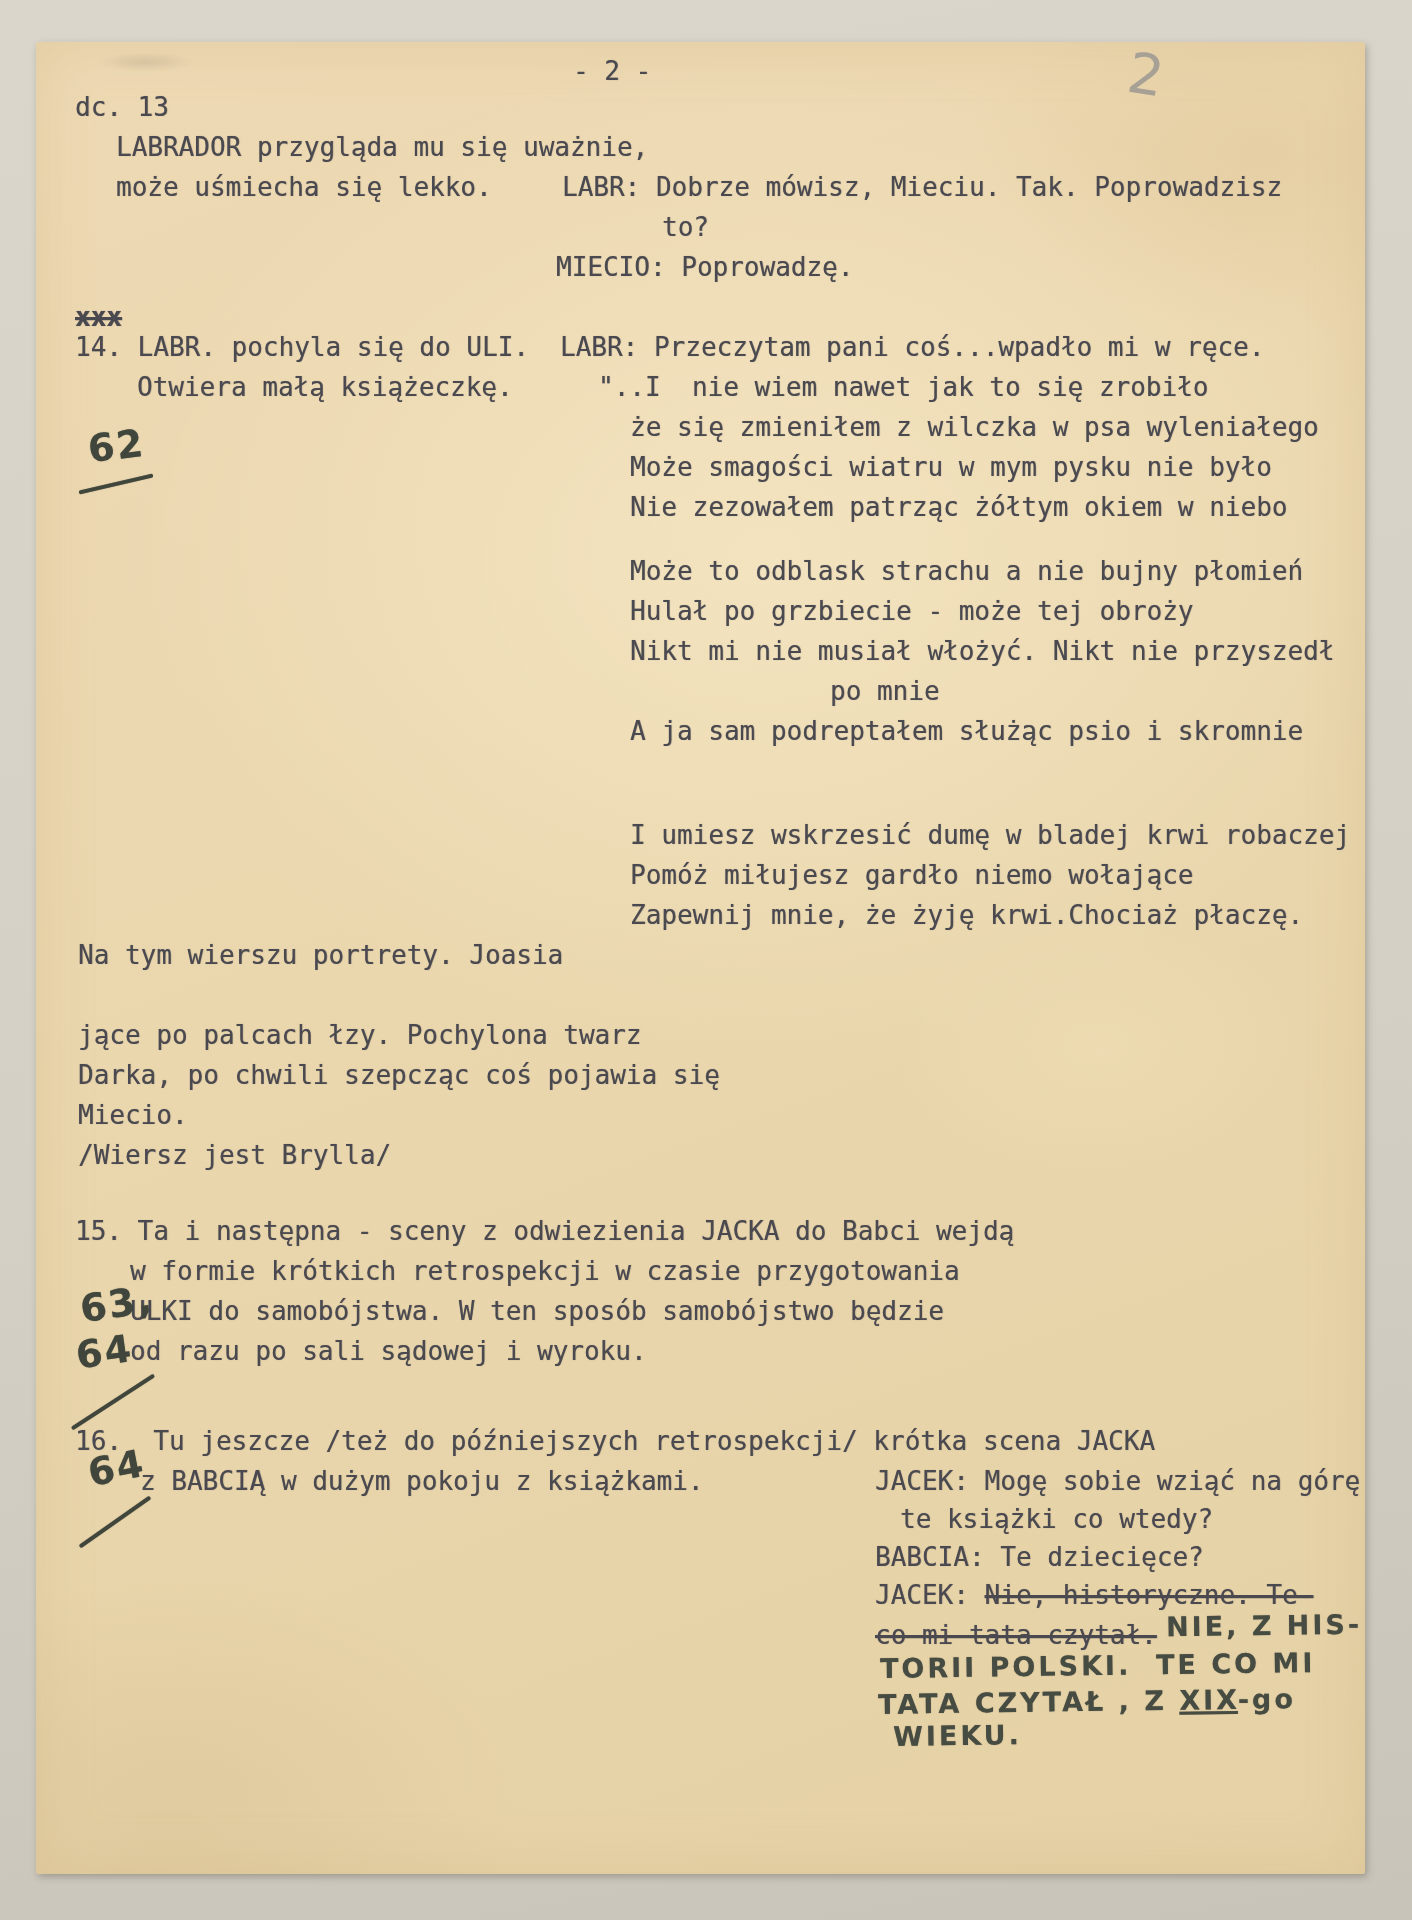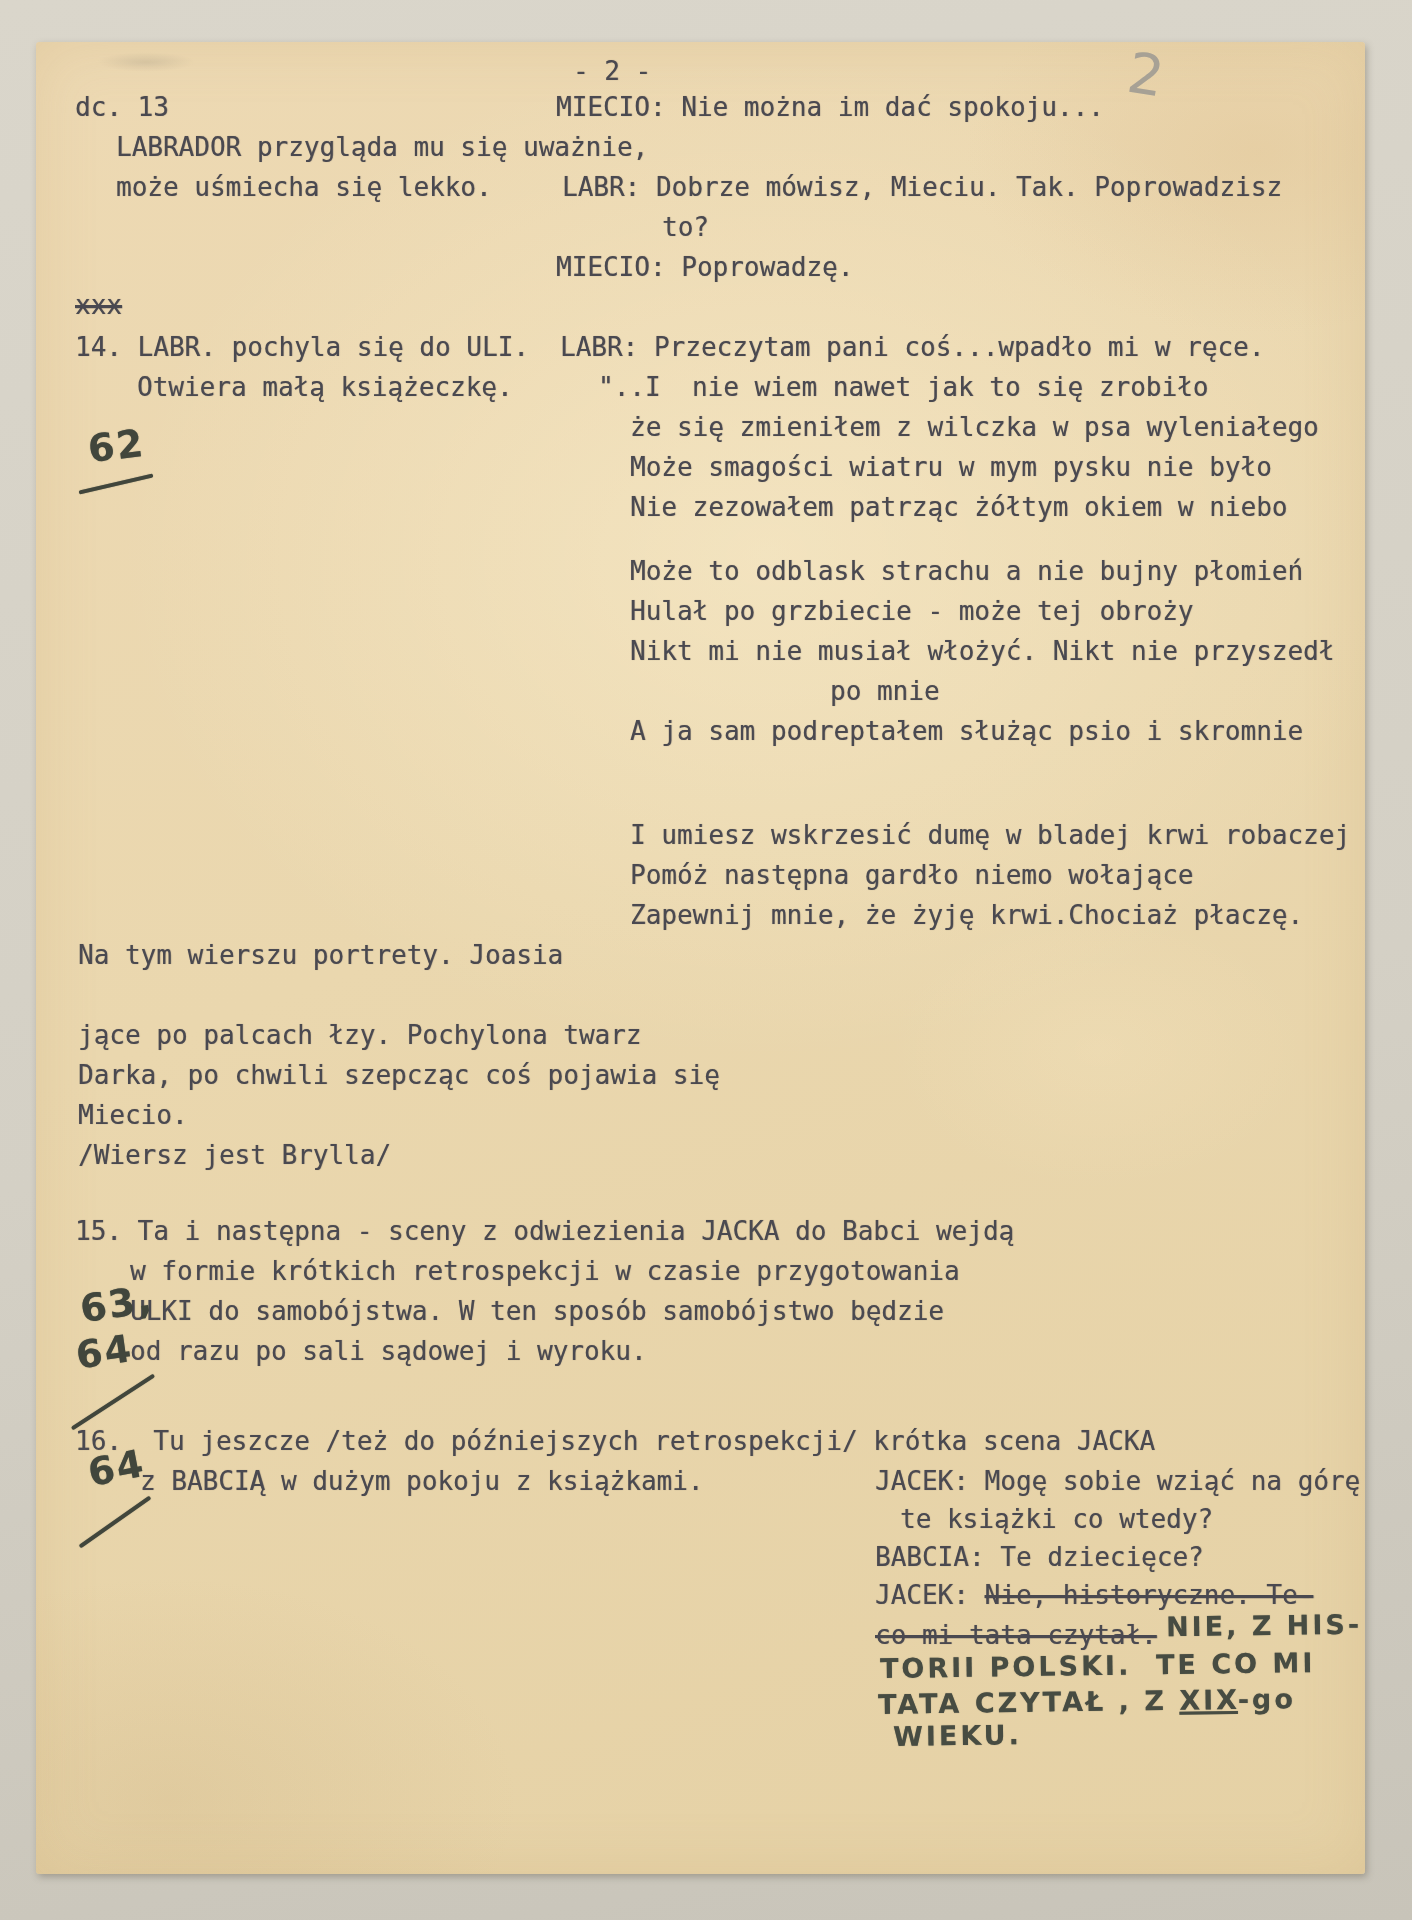--- a/index.html
+++ b/index.html
@@ -19,21 +19,21 @@
       radial-gradient(ellipse 300px 200px at 80% 55%, rgba(255,240,205,.18), transparent 70%),
       linear-gradient(160deg,#edd9b3 0%,#ead7ae 45%,#e5d1a5 100%);
     box-shadow:2px 3px 7px rgba(80,75,60,.35), inset 0 0 60px rgba(190,158,105,.22);
   }
   .t{
     position:absolute;font-size:26px;line-height:28px;color:#4a4950;
     white-space:pre;letter-spacing:0px;
     text-shadow:0.4px 0.4px 0.8px rgba(58,56,66,.55);
   }
   .strike{text-decoration:line-through;text-decoration-thickness:3px;}
-  .bold{font-weight:normal;}
+  .bold{font-weight:bold;margin-top:12px;}
   .hw{
     position:absolute;font-family:"DejaVu Sans","Liberation Sans",sans-serif;
     color:#41463c;white-space:pre;
   }
   .hw-num{
     font-size:38px;font-weight:bold;letter-spacing:2px;
     text-shadow:0 0 1px rgba(60,66,55,.6);
   }
   .hw-note{
     font-size:27px;font-weight:bold;letter-spacing:3px;
@@ -54,21 +54,20 @@
 <body>
 
 <div id="canvas">
   <div class="paper">
 
     <div class="t" style="left:537px;top:15px">- 2 -</div>
 
     <div class="hw pencil" style="left:1092px;top:0px">2</div>
 
     <div class="t" style="left:39px;top:51px">dc. 13</div>
-    <div class="t" style="left:520px;top:51px">MIECIO: Nie można im dać spokoju...</div>
     <div class="t" style="left:80px;top:91px">LABRADOR przygląda mu się uważnie,</div>
     <div class="t" style="left:80px;top:131px">może uśmiecha się lekko.</div>
     <div class="t" style="left:526px;top:131px">LABR: Dobrze mówisz, Mieciu. Tak. Poprowadzisz</div>
     <div class="t" style="left:626px;top:171px">to?</div>
     <div class="t" style="left:520px;top:211px">MIECIO: Poprowadzę.</div>
 
     <div class="t strike bold" style="left:39px;top:249px">xxx</div>
 
     <div class="t" style="left:39px;top:291px">14. LABR. pochyla się do ULI.</div>
     <div class="t" style="left:524px;top:291px">LABR: Przeczytam pani coś...wpadło mi w ręce.</div>
@@ -77,21 +76,21 @@
     <div class="t" style="left:562px;top:331px">"..I  nie wiem nawet jak to się zrobiło</div>
     <div class="t" style="left:594px;top:371px">że się zmieniłem z wilczka w psa wyleniałego</div>
     <div class="t" style="left:594px;top:411px">Może smagości wiatru w mym pysku nie było</div>
     <div class="t" style="left:594px;top:451px">Nie zezowałem patrząc żółtym okiem w niebo</div>
     <div class="t" style="left:594px;top:515px">Może to odblask strachu a nie bujny płomień</div>
     <div class="t" style="left:594px;top:555px">Hulał po grzbiecie - może tej obroży</div>
     <div class="t" style="left:594px;top:595px">Nikt mi nie musiał włożyć. Nikt nie przyszedł</div>
     <div class="t" style="left:794px;top:635px">po mnie</div>
     <div class="t" style="left:594px;top:675px">A ja sam podreptałem służąc psio i skromnie</div>
     <div class="t" style="left:594px;top:779px">I umiesz wskrzesić dumę w bladej krwi robaczej</div>
-    <div class="t" style="left:594px;top:819px">Pomóż następna gardło niemo wołające</div>
+    <div class="t" style="left:594px;top:819px">Pomóż miłujesz gardło niemo wołające</div>
     <div class="t" style="left:594px;top:859px">Zapewnij mnie, że żyję krwi.Chociaż płaczę.</div>
 
     <div class="hw hw-num" style="left:52px;top:382px;transform:rotate(-7deg)">62</div>
     <div class="stroke" style="left:42px;top:440px;width:76px;transform:rotate(-13deg)"></div>
 
     <div class="t" style="left:42px;top:899px">Na tym wierszu portrety. Joasia</div>
     <div class="t" style="left:42px;top:979px">jące po palcach łzy. Pochylona twarz</div>
     <div class="t" style="left:42px;top:1019px">Darka, po chwili szepcząc coś pojawia się</div>
     <div class="t" style="left:42px;top:1059px">Miecio.</div>
     <div class="t" style="left:42px;top:1099px">/Wiersz jest Brylla/</div>

